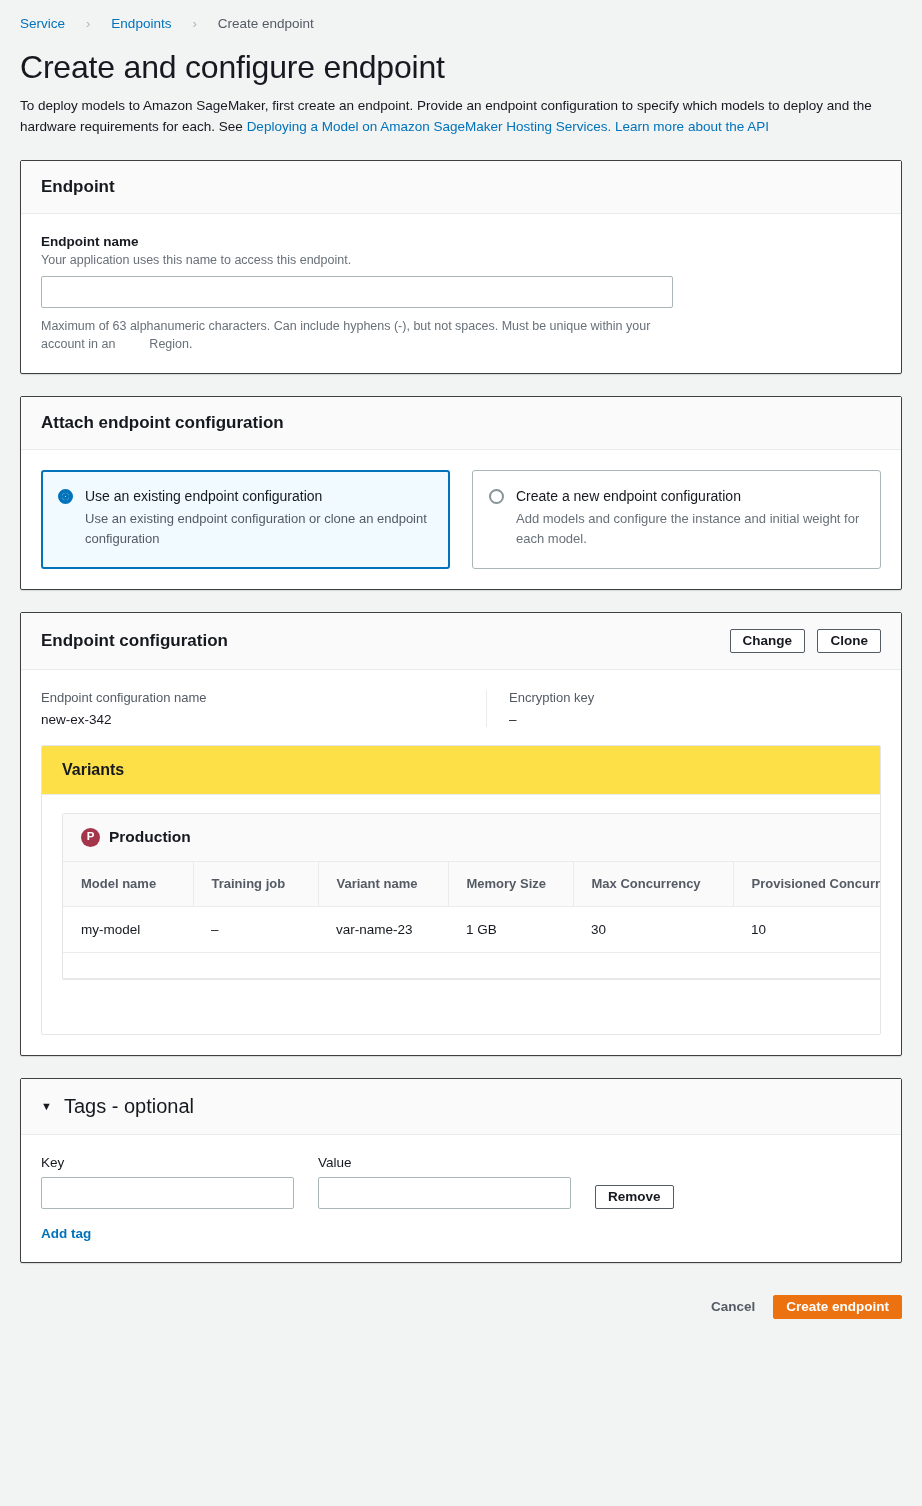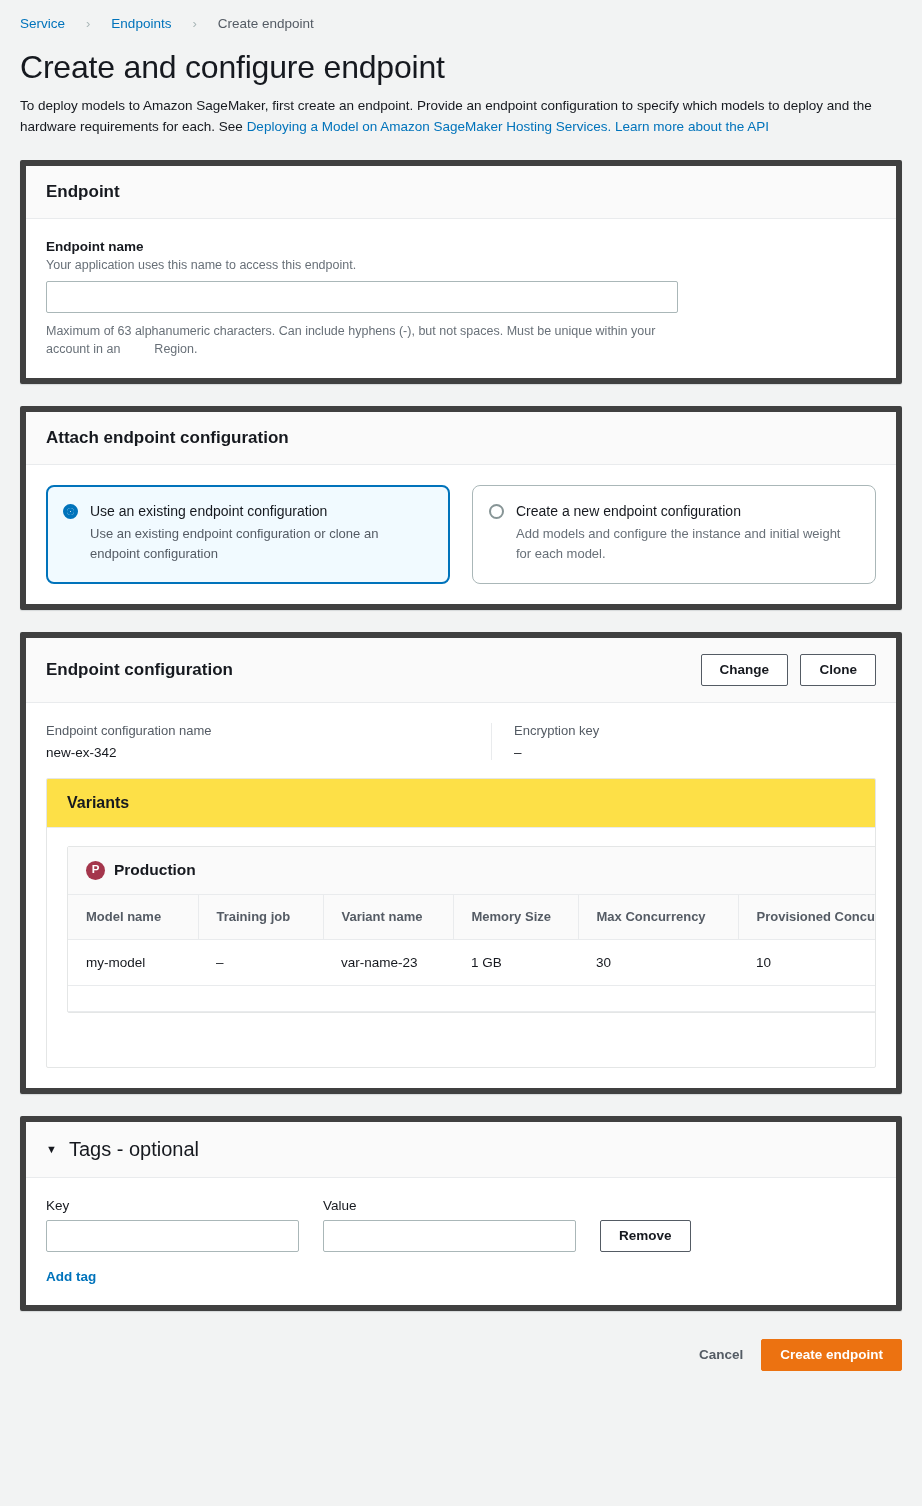--- a/index.html
+++ b/index.html
@@ -17,46 +17,46 @@
   .breadcrumb { display:flex; align-items:center; gap:12px; padding: 16px 0 8px 0; font-size: 13.5px; }
   .bc-link { color:#0073bb; text-decoration:none; cursor:pointer; }
   .bc-current { color:#545b64; }
   .bc-sep { color:#aab7b8; margin:0 9px; font-size: 13px; display:inline-block; }
 
   h1.page-title { font-size: 32px; font-weight: 400; letter-spacing: -0.2px; margin: 10px 0 10px 0; color:#16191f; }
   .page-desc { font-size: 13.5px; line-height: 1.55; color:#16191f; max-width: 885px; margin: 0 0 22px 0; }
   .page-desc a { color:#0073bb; text-decoration:none; }
 
   
-  .card { background:#fff; border:6px solid #404040; border-radius:2px; box-shadow: 0 1px 1px rgba(0,28,36,0.12); margin-bottom: 22px; }
+  .card { background:#fff; border:1px solid #404040; border-radius:2px; box-shadow: 0 1px 1px rgba(0,28,36,0.12); margin-bottom: 22px; }
   .card-header { padding: 16px 20px; border-bottom:1px solid #e9ebed; background:#fafafa; display:flex; align-items:center; justify-content:space-between; }
   .card-header h2 { font-size: 17px; font-weight:700; margin:0; color:#16191f; }
   .card-body { padding: 20px; }
 
   
   .field-label { font-size: 13.5px; font-weight:700; color:#16191f; margin-bottom: 4px; }
   .field-desc { font-size: 12.5px; color:#687078; margin-bottom: 9px; }
   .text-input { width:632px; height:32px; border:1px solid #aab7b8; border-radius:2px; padding:4px 8px; font-size:13.5px; font-family:"Liberation Sans", sans-serif; background:#fff; outline:none; display:block; }
   .field-hint { font-size: 12.5px; color:#687078; margin-top:9px; line-height:1.45; max-width:640px; }
   .hint-gap { display:inline-block; width:34px; }
 
   
   .radio-row { display:flex; gap:22px; }
-  .radio-card { flex:1; border:1px solid #aab7b8; border-radius:8px; padding:16px 18px 18px 16px; background:#fff; cursor:pointer; min-height:98px; }
+  .radio-card { flex:1; border:1px solid #aab7b8; border-radius:3px; padding:16px 18px 18px 16px; background:#fff; cursor:pointer; min-height:98px; }
   .radio-card.selected { border:2px solid #0073bb; background:#f1faff; padding:15px 17px 17px 15px; }
   .radio-line { display:flex; align-items:flex-start; gap:12px; }
   .radio-dot { width:15px; height:15px; border-radius:50%; border:2px solid #879596; background:#fff; flex:0 0 auto; margin-top:2px; }
   .radio-dot.on { border:4px solid #0073bb; background:#fff; box-shadow: inset 0 0 0 3px #0073bb, inset 0 0 0 5px #fff; border-color:#0073bb; }
   .radio-title { font-size:14px; color:#16191f; line-height:1.3; }
   .radio-card.selected .radio-title { font-weight:400; }
   .radio-sub { font-size:13px; color:#687078; line-height:1.55; margin-top:4px; padding-left:27px; }
   .radio-card.selected .radio-sub { color:#545b64; }
 
   
-  .btn { border:1px solid #545b64; background:#fff; color:#16191f; border-radius:2px; padding:0 18px; height:32px; font-size:13.5px; font-weight:700; font-family:"Liberation Sans", sans-serif; cursor:pointer; }
+  .btn { border:1px solid #545b64; background:#fff; color:#16191f; border-radius:2px; padding:0 12px; height:24px; font-size:13.5px; font-weight:700; font-family:"Liberation Sans", sans-serif; cursor:pointer; }
   .btn + .btn { margin-left:8px; }
   .btn-primary { background:#ec7211; border:1px solid #ec7211; color:#fff; }
   .btn-link { background:transparent; border:none; color:#545b64; font-weight:700; font-size:13.5px; cursor:pointer; padding:0 18px; height:32px; font-family:"Liberation Sans", sans-serif; }
 
   
   .kv-row { display:flex; }
   .kv { flex:0 0 auto; }
   .kv-name { width:445px; padding-right:20px; }
   .kv-enc { width:300px; padding-left:22px; border-left:1px solid #e9ebed; }
   .kv-label { font-size:13px; color:#545b64; margin-bottom:7px; }

